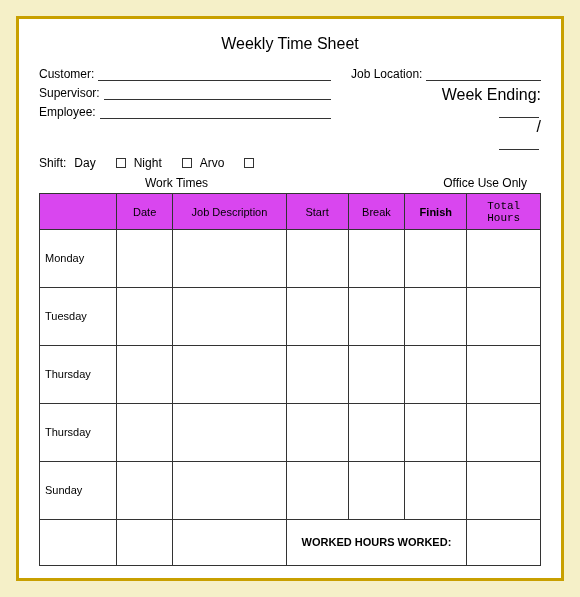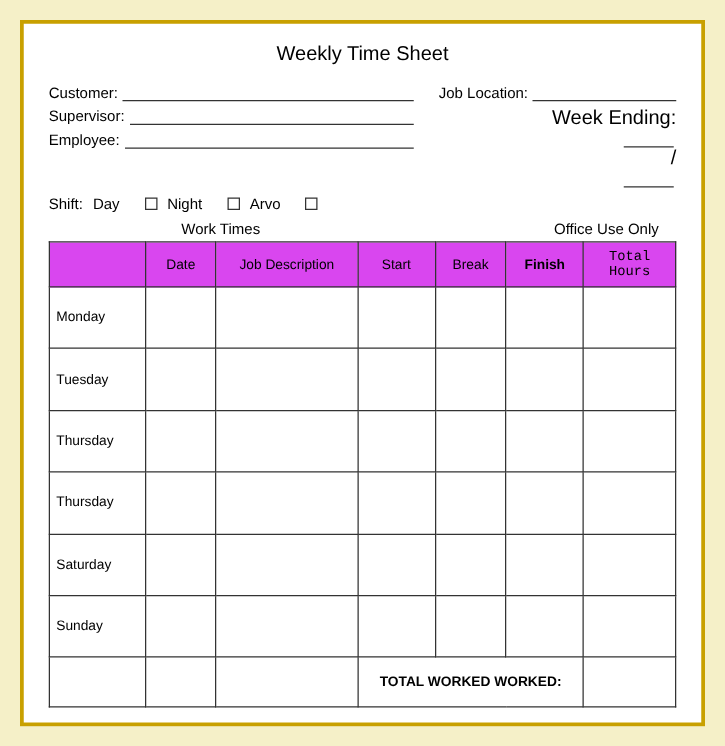--- a/index.html
+++ b/index.html
@@ -246,39 +246,30 @@
         <tr class="data-row">
     <td class="col-day day-cell">Thursday</td>
     <td class="col-date"></td>
     <td class="col-jobdesc"></td>
     <td class="col-start"></td>
     <td class="col-break"></td>
     <td class="col-finish"></td>
     <td class="col-total"></td>
   </tr>
         <tr class="data-row">
-    <td class="col-day day-cell">Saturday</td>
-    <td class="col-date"></td>
-    <td class="col-jobdesc"></td>
-    <td class="col-start"></td>
-    <td class="col-break"></td>
-    <td class="col-finish"></td>
-    <td class="col-total"></td>
-  </tr>
-        <tr class="data-row">
     <td class="col-day day-cell">Sunday</td>
     <td class="col-date"></td>
     <td class="col-jobdesc"></td>
     <td class="col-start"></td>
     <td class="col-break"></td>
     <td class="col-finish"></td>
     <td class="col-total"></td>
   </tr>
         <tr class="total-row">
   <td class="col-day"></td>
   <td class="col-date"></td>
   <td class="col-jobdesc"></td>
-  <td colspan="3" class="total-label-cell">TOTAL WORKED WORKED:</td>
+  <td colspan="3" class="total-label-cell">WORKED HOURS WORKED:</td>
   <td class="col-total"></td>
 </tr>
       </tbody>
   </table>
 </div>
 
 </body></html>

